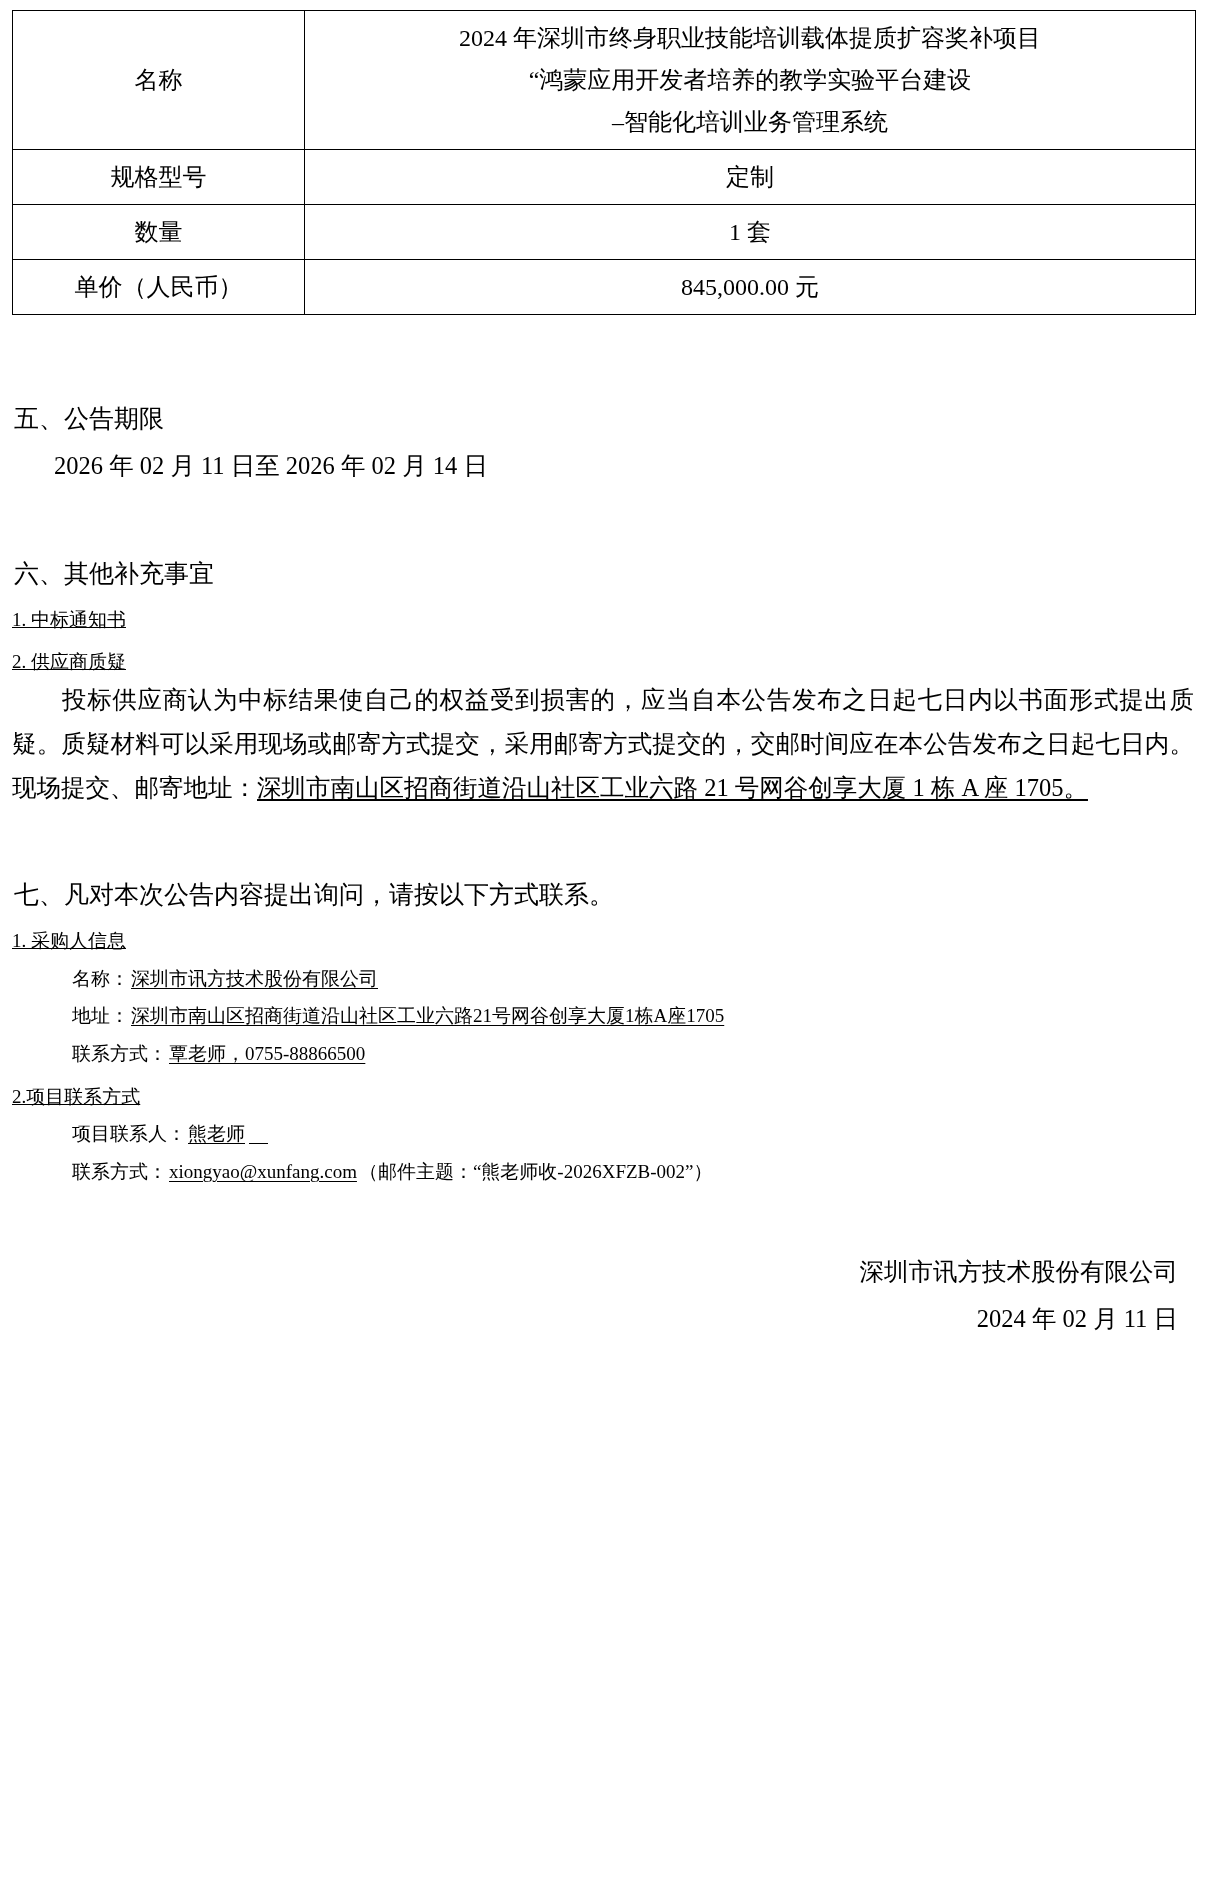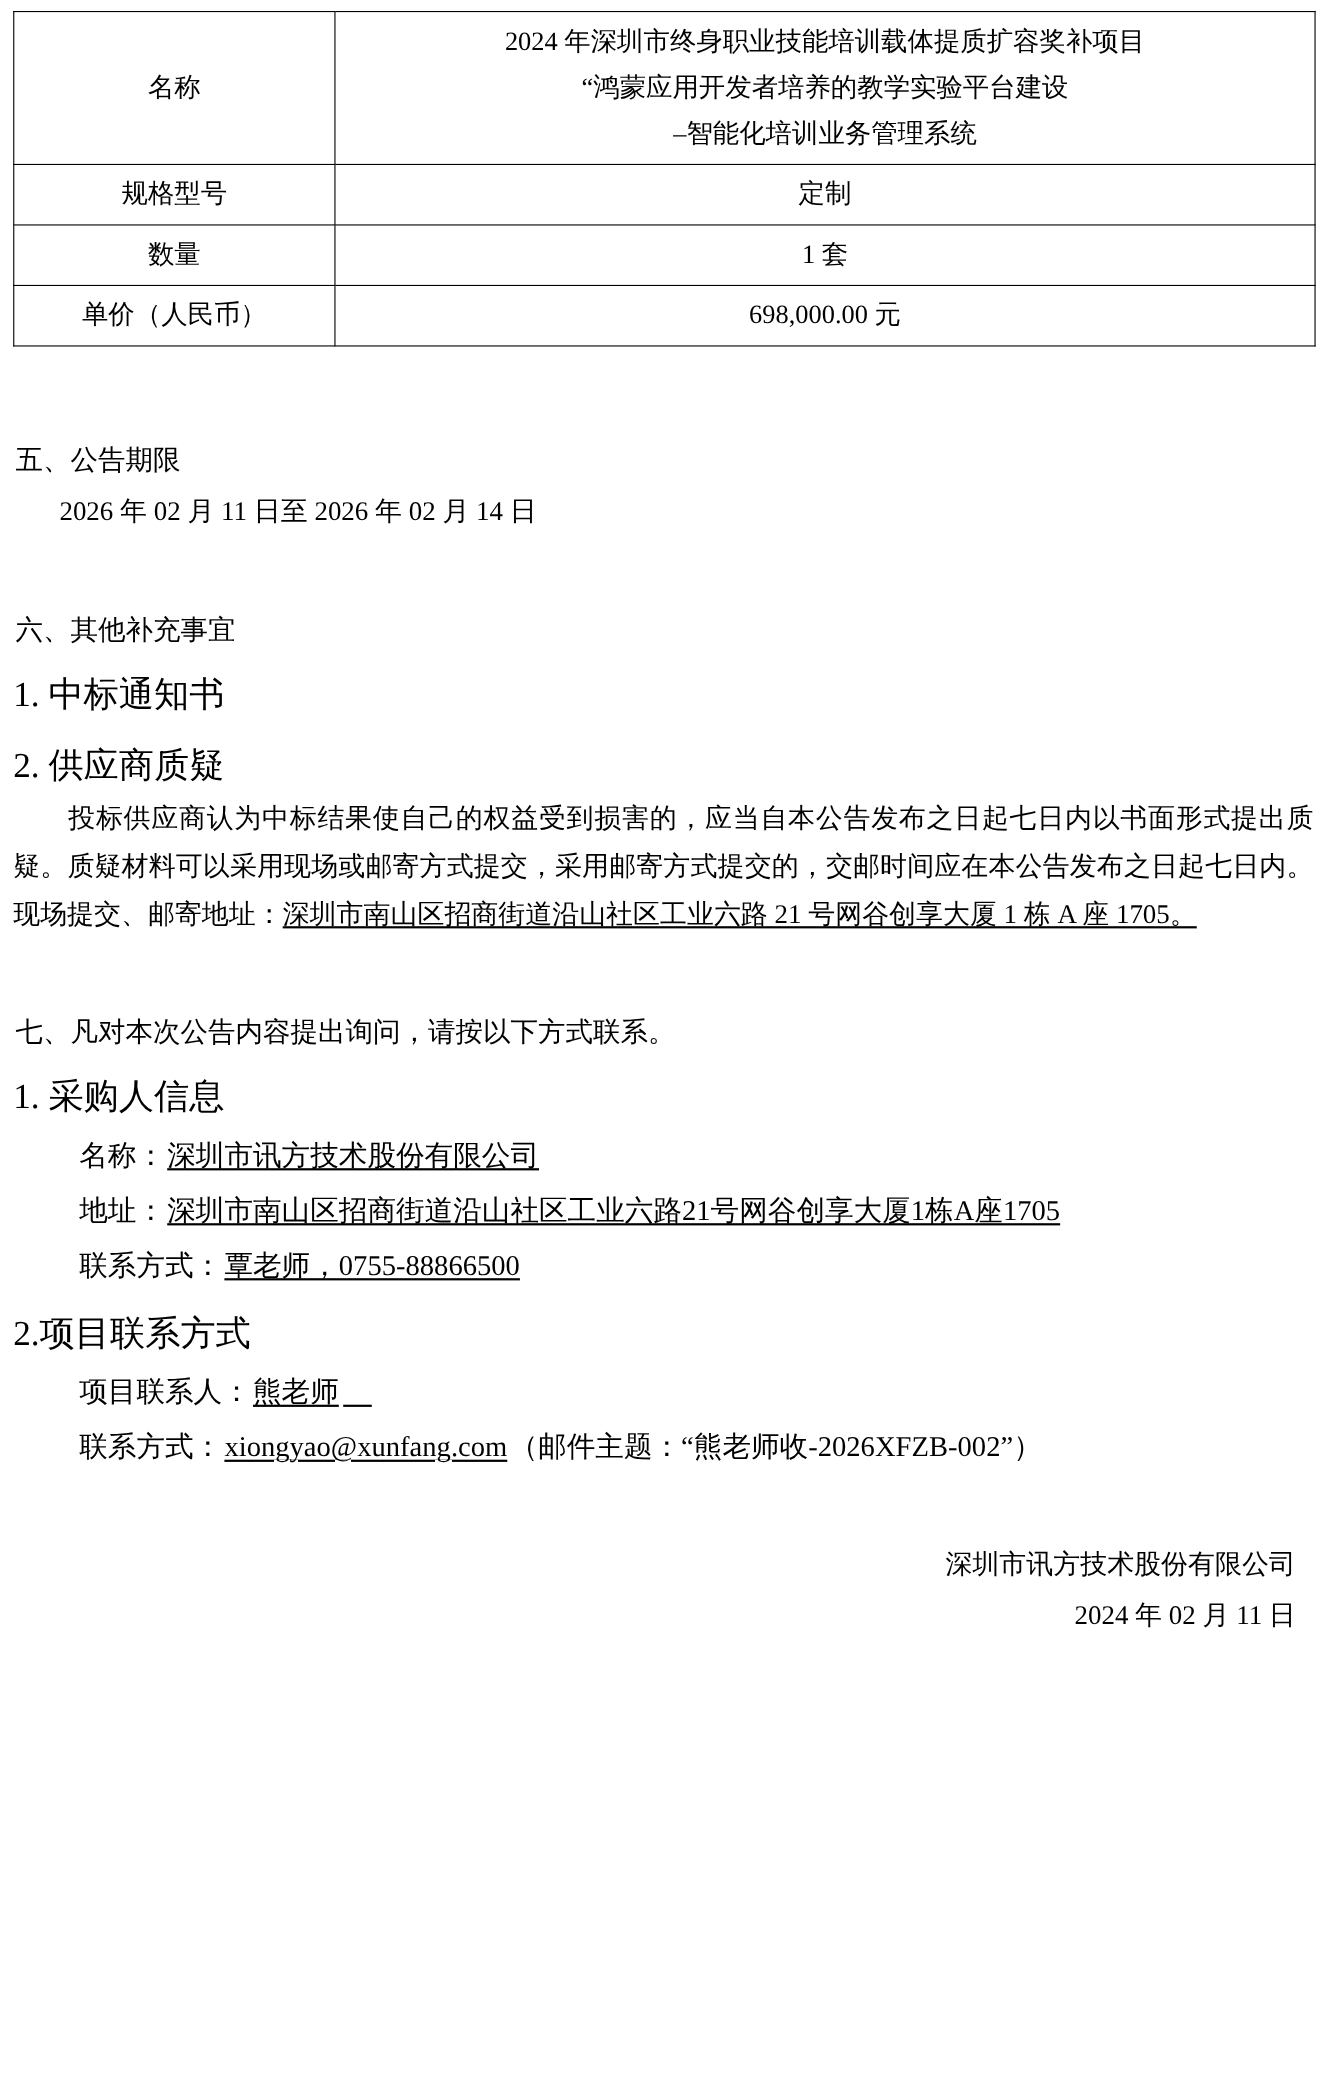--- a/index.html
+++ b/index.html
@@ -49,37 +49,38 @@
     margin: 38px 0 0 2px;
     line-height: 1.6;
   }
   .para {
     font-size: 24.5px;
     line-height: 1.75;
     margin: 6px 0 0 0;
   }
   .indent1 { text-indent: 0; padding-left: 42px; }
   .numbered {
-    font-size: 32px;
+    font-size: 19px;
     line-height: 1.7;
     margin: 10px 0 0 0;
+    text-decoration: underline;
   }
   .justify-block {
     font-size: 24.5px;
     line-height: 1.78;
     margin: 0 0 0 0;
     text-align: justify;
     text-justify: inter-ideograph;
     text-indent: 50px;
   }
   .u { text-decoration: underline; text-underline-offset: 3px; }
   .spacer-lg { height: 46px; }
   .spacer-md { height: 28px; }
   .contact-line {
-    font-size: 26px;
+    font-size: 19px;
     line-height: 1.78;
     margin: 4px 0 0 0;
     padding-left: 60px;
     white-space: nowrap;
   }
   .contact-line .u { padding: 0 2px; }
   .sign {
     margin-top: 60px;
     text-align: right;
     font-size: 24.5px;
@@ -111,21 +112,21 @@
       <tr>
         <td class="label-cell">规格型号</td>
         <td>定制</td>
       </tr>
       <tr>
         <td class="label-cell">数量</td>
         <td>1 套</td>
       </tr>
       <tr>
         <td class="label-cell">单价（人民币）</td>
-        <td>698,000.00 元</td>
+        <td>845,000.00 元</td>
       </tr>
     </tbody>
   </table>
 
   <div class="spacer-lg"></div>
 
   <div class="section-heading">五、公告期限</div>
   <div class="para indent1">2026 年 02 月 11 日至 2026 年 02 月 14 日</div>
 
   <div class="spacer-md"></div>

